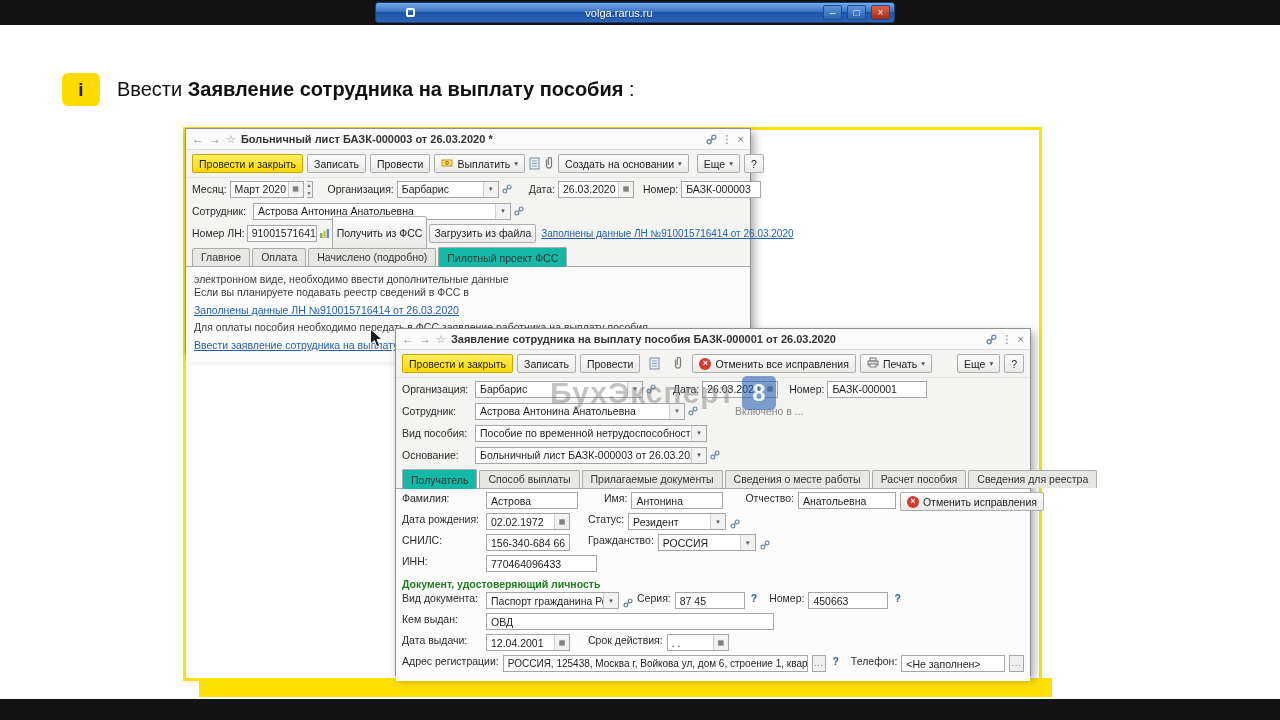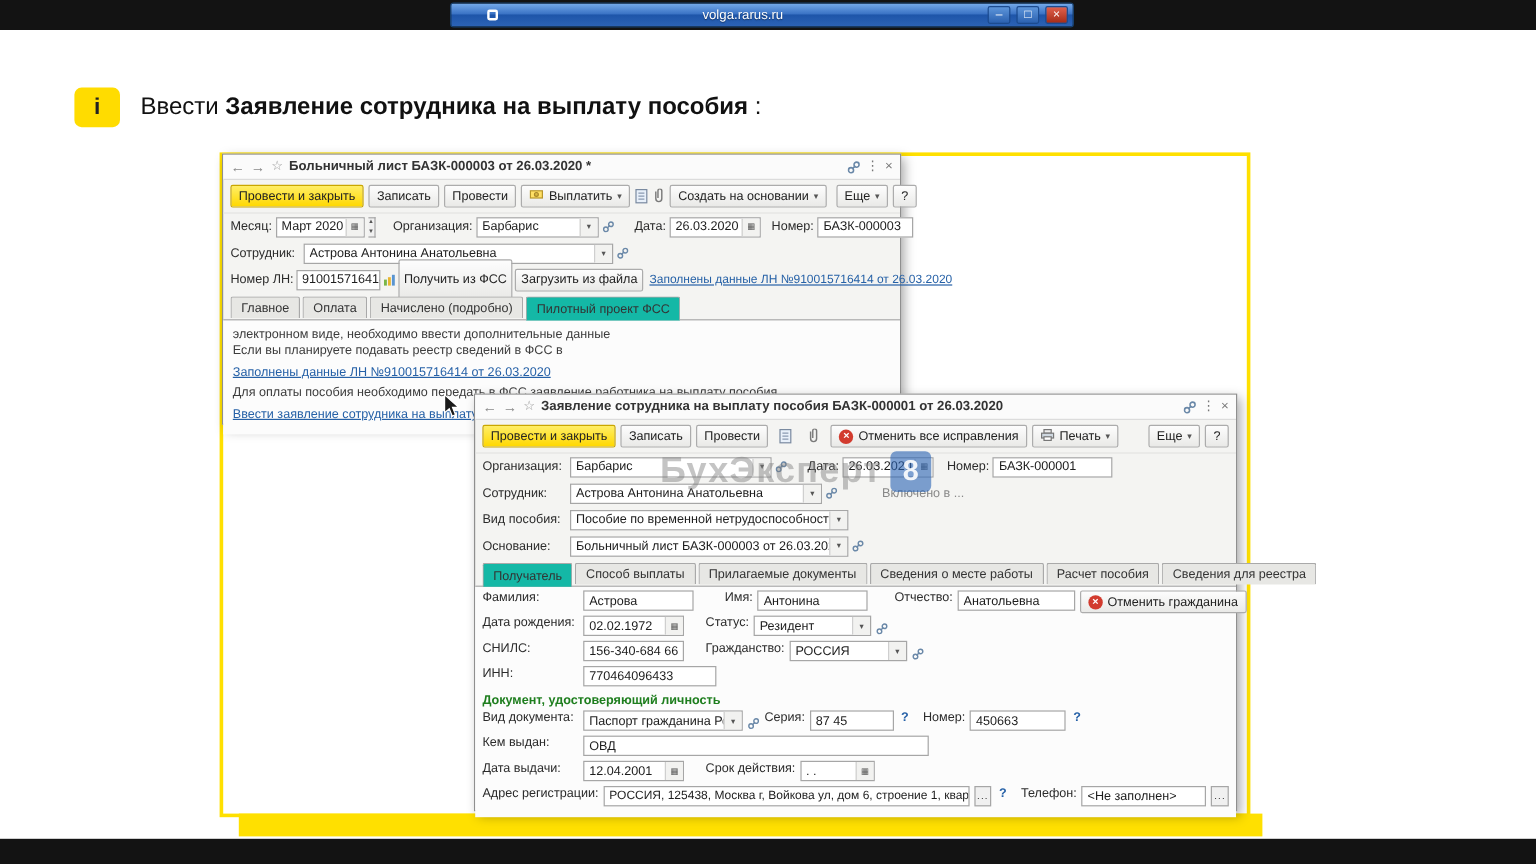--- a/index.html
+++ b/index.html
@@ -55,21 +55,21 @@
   .inp{display:inline-flex;align-items:center;height:17px;background:#fff;border:1px solid #a6a6a6;padding-left:4px;overflow:hidden;flex:0 0 auto}
   .inp .v{white-space:nowrap;overflow:hidden;flex:1;font-size:10.5px;color:#1d1d1d}
   .fbtn{width:15px;align-self:stretch;display:inline-flex;align-items:center;justify-content:center;border-left:1px solid #cfcfcf;color:#555;font-size:7px;background:#f2f2f0;flex:0 0 15px}
   .spin{display:inline-flex;flex-direction:column;width:13px;height:17px;border:1px solid #a6a6a6;border-left:none;background:#f0f0f0}
   .spin span{flex:1;display:flex;align-items:center;justify-content:center;font-size:5px;color:#555}
   .dots{width:17px;height:17px;border:1px solid #a6a6a6;background:#f0f0f0;font-size:8px;display:inline-flex;align-items:center;justify-content:center;letter-spacing:1px}
   .q{color:#2661a7;font-weight:bold;font-size:10.5px;padding:0 2px}
   .link{color:#2661a7;text-decoration:underline;white-space:nowrap;font-size:10.5px;cursor:default}
   .mut{color:#888;white-space:nowrap}
 
-  .tabs{display:flex;align-items:flex-start;gap:2px;padding:3px 6px 0 6px;flex:0 0 auto}
+  .tabs{display:flex;align-items:center;gap:2px;padding:3px 6px 0 6px;flex:0 0 auto}
   .tab{height:18px;display:flex;align-items:center;padding:0 8px;background:#e7e7e4;border:1px solid #a9a9a9;border-bottom:none;
     border-radius:2px 2px 0 0;font-size:10.5px;color:#333;white-space:nowrap}
   .tab.active{background:#14b8a6;height:20px;margin-bottom:-1px;position:relative;z-index:2}
   .tcontent{background:#fcfcfc;border-top:1px solid #a9a9a9;flex:1;position:relative}
 
   .w1content{padding:6px 8px;color:#3c3c3c}
   .w1content .line{display:block;line-height:13px}
   .w1content .blk{display:inline-block;margin:5px 0}
 
   .w2content{display:flex;flex-direction:column;padding:3px 6px}
@@ -391,21 +391,21 @@
       <span class="lbl" style="margin-left:22px">Имя:</span>
       <span class="inp" style="width:92px">
           <span class="v">Антонина</span>
         </span>
       <span class="lbl" style="margin-left:18px">Отчество:</span>
       <span class="inp" style="width:98px">
           <span class="v">Анатольевна</span>
         </span>
       <button class="btn" style="margin-left:auto;margin-right:2px">
           <span class="redx">×</span>
-          <span>Отменить гражданина</span>
+          <span>Отменить исправления</span>
         </button>
     </div>
 
     <div class="crow">
       <span class="lbl w80">Дата рождения:</span>
       <span class="inp" style="width:84px">
           <span class="v">02.02.1972</span>
           <span class="fbtn">▦</span>
         </span>
       <span class="lbl" style="margin-left:14px">Статус:</span>

